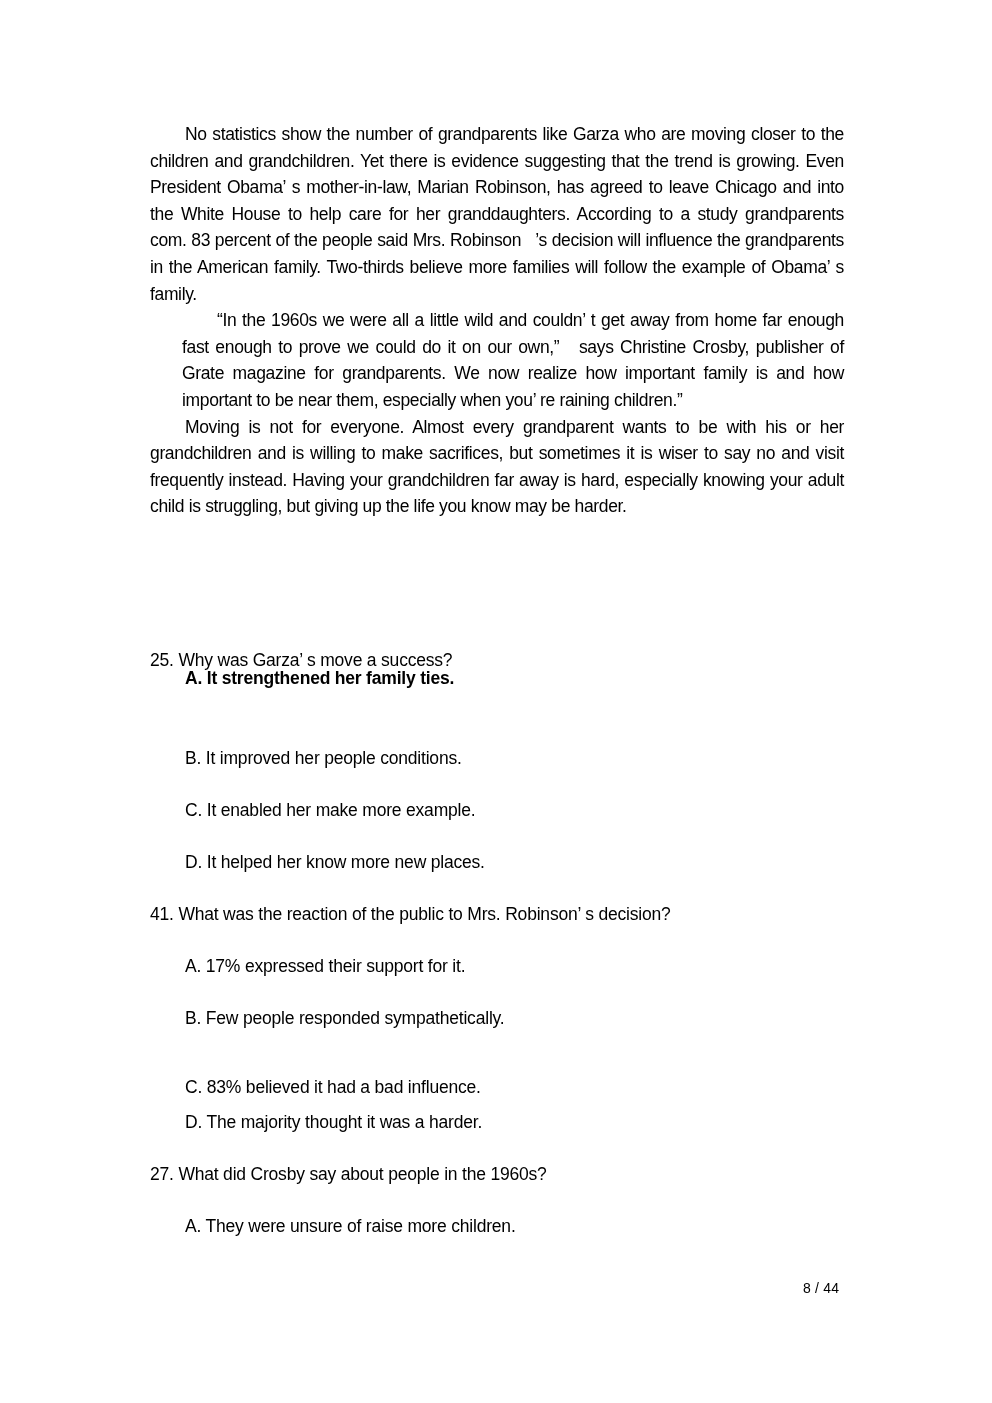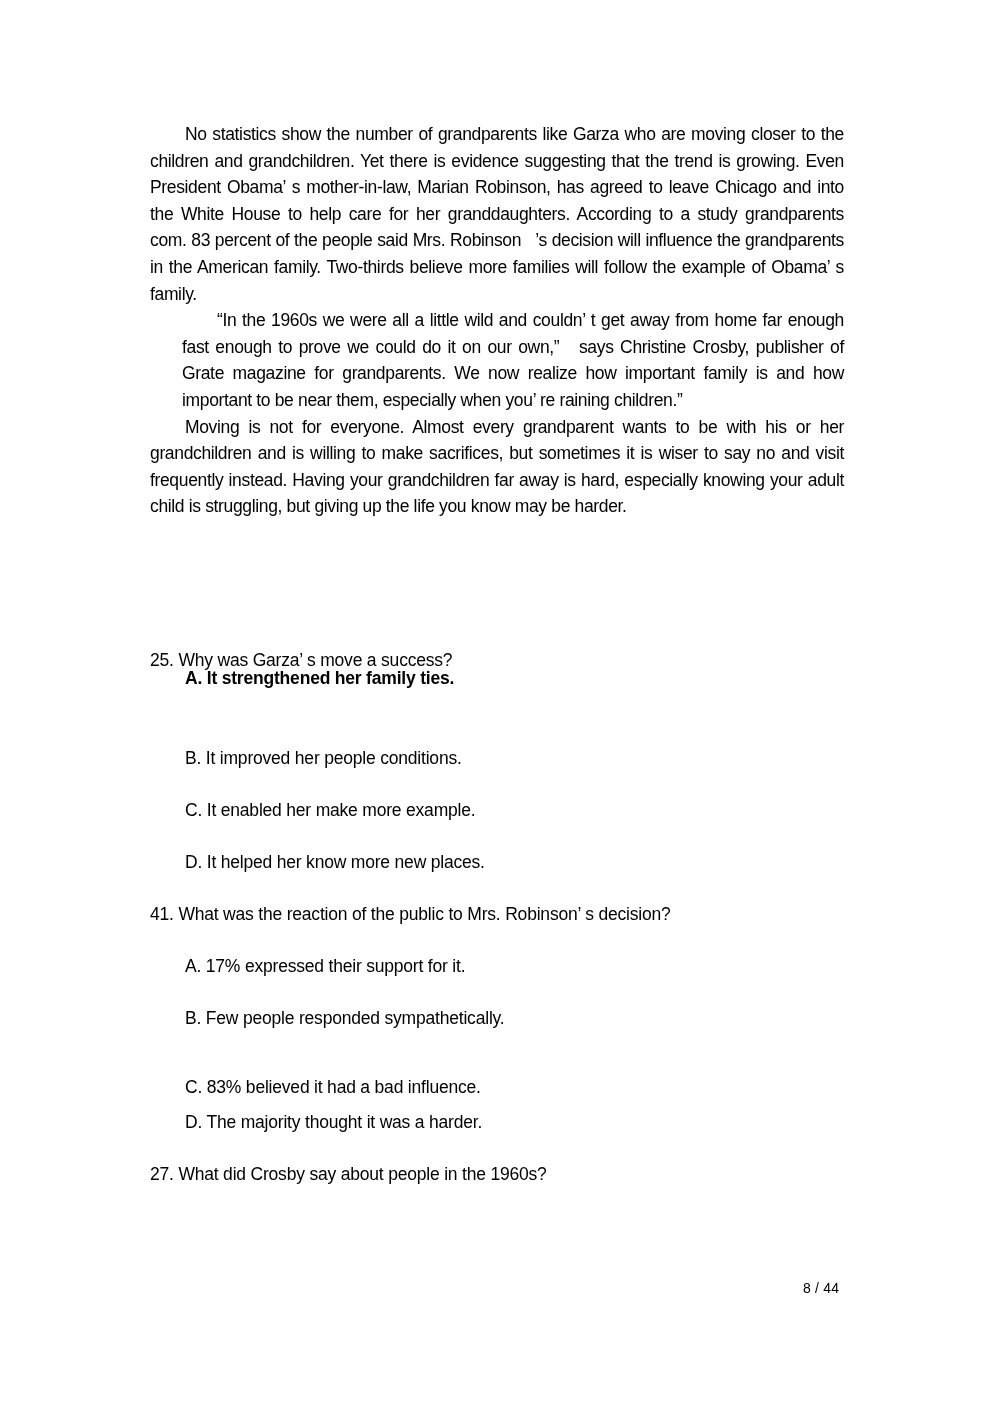--- a/index.html
+++ b/index.html
@@ -34,15 +34,16 @@
   <div class="q opt" style="top:799px;">C. It enabled her make more example.</div>
   <div class="q opt" style="top:851px;">D. It helped her know more new places.</div>
 
   <div class="q stem" style="top:903px;">41. What was the reaction of the public to Mrs. Robinson’ s decision?</div>
   <div class="q opt" style="top:955px;">A. 17% expressed their support for it.</div>
   <div class="q opt" style="top:1007px;">B. Few people responded sympathetically.</div>
   <div class="q opt" style="top:1059px;margin-top:17px;">C. 83% believed it had a bad influence.</div>
   <div class="q opt" style="top:1111px;">D. The majority thought it was a harder.</div>
 
   <div class="q stem" style="top:1163px;">27. What did Crosby say about people in the 1960s?</div>
+  <div class="q opt" style="top:1215px;">A. They were unsure of raise more children.</div>
 
   <div class="pagenum">8 / 44</div>
 </div>
 
 </body></html>

